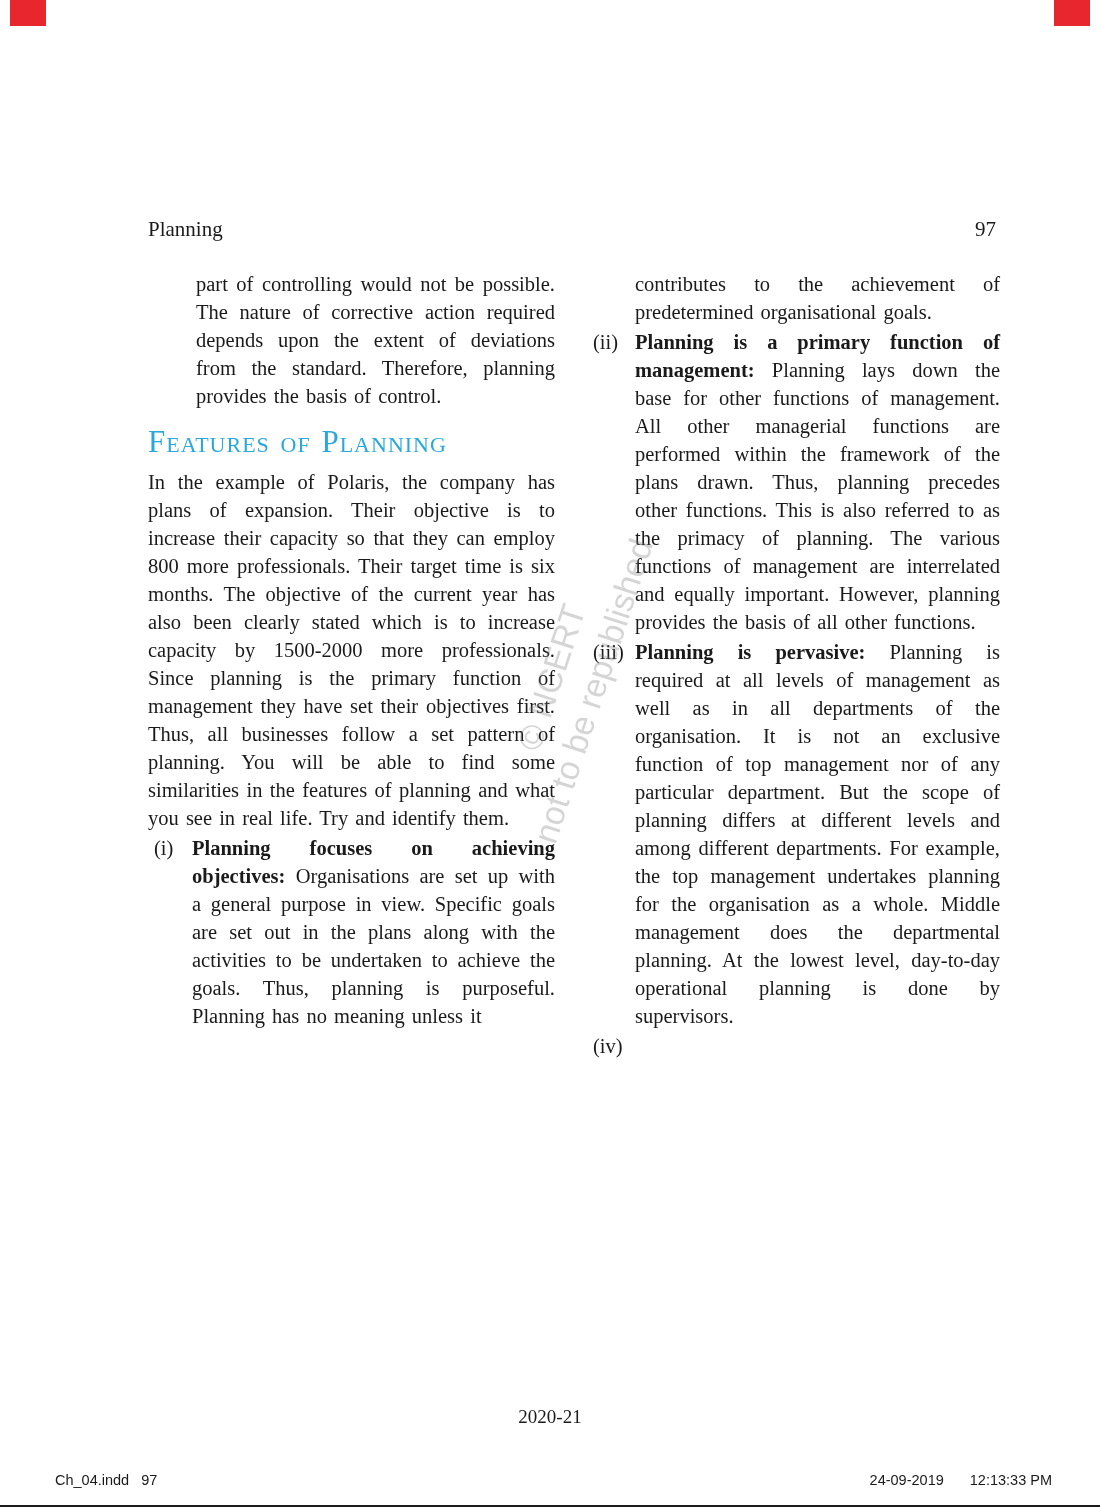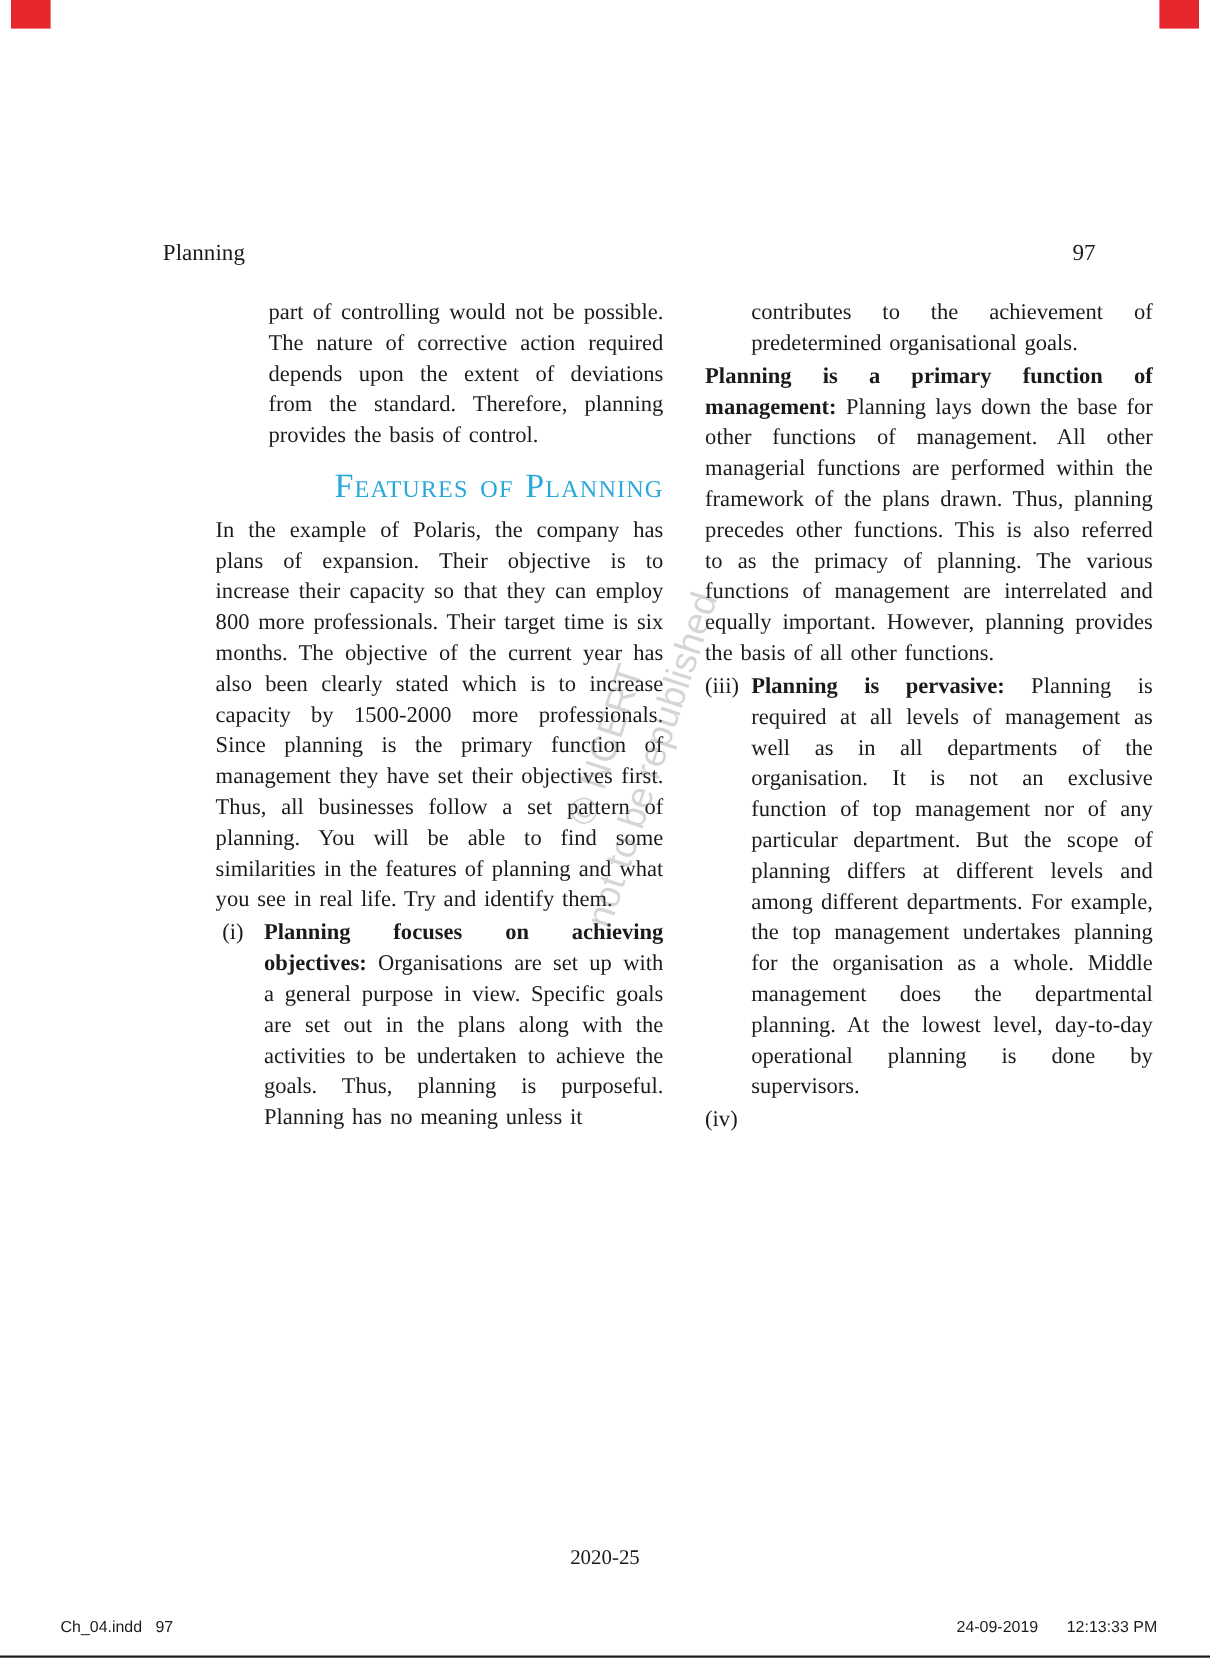--- a/index.html
+++ b/index.html
@@ -35,42 +35,41 @@
     line-height: 26px;
   }
 
   .content {
     position: absolute;
     top: 270px;
     left: 148px;
     width: 852px;
     display: flex;
     gap: 38px;
-    margin-left: 48px;
   }
   .col {
     width: 407px;
     font-size: 20.5px;
     line-height: 28px;
     text-align: justify;
     word-spacing: 2px;
   }
   .col p { margin: 0; }
   .indent-block { padding-left: 48px; }
   .first-line-indent { text-indent: 30px; }
 
   .section-heading {
     font-variant: small-caps;
     font-weight: normal;
     color: #29a8dc;
     font-size: 31px;
     line-height: 36px;
     letter-spacing: 1px;
     margin: 14px 0 8px 0;
-    text-align: right;
+    text-align: left;
     word-spacing: 2px;
   }
 
   .item { display: flex; margin-top: 2px; }
   .item .num { flex: 0 0 44px; padding-left: 6px; }
   .col-right .item .num { padding-left: 0; flex-basis: 42px; }
   .item .body { flex: 1; text-align: justify; }
   .lead { font-weight: bold; }
   .cont-right { padding-left: 42px; font-family: Liberation Serif, serif; }
 
@@ -144,41 +143,42 @@
       <div class="item">
         <span class="num">(i)</span>
         <span class="body"><span class="lead">Planning focuses on achieving objectives:</span> <span>Organisations are set up with a general purpose in view. Specific goals are set out in the plans along with the activities to be undertaken to achieve the goals. Thus, planning is purposeful. Planning has no meaning unless it</span></span>
       </div>
     </div>
 
     <div class="col col-right">
       <p class="cont-right">contributes to the achievement of predetermined organisational goals.</p>
 
       <div class="item">
+        <span class="num">(ii)</span>
         <span class="body"><span class="lead">Planning is a primary function of management:</span> <span>Planning lays down the base for other functions of management. All other managerial functions are performed within the framework of the plans drawn. Thus, planning precedes other functions. This is also referred to as the primacy of planning. The various functions of management are interrelated and equally important. However, planning provides the basis of all other functions.</span></span>
       </div>
 
       <div class="item">
         <span class="num">(iii)</span>
         <span class="body"><span class="lead">Planning is pervasive:</span> <span>Planning is required at all levels of management as well as in all departments of the organisation. It is not an exclusive function of top management nor of any particular department. But the scope of planning differs at different levels and among different departments. For example, the top management undertakes planning for the organisation as a whole. Middle management does the departmental planning. At the lowest level, day-to-day operational planning is done by supervisors.</span></span>
       </div>
 
       <div class="item">
         <span class="num">(iv)</span>
       </div>
     </div>
 
   </div>
 
   <div class="watermark">
     <div>© NCERT</div>
     <div>not to be republished</div>
   </div>
 
-  <div class="footer-edition">2020-25</div>
+  <div class="footer-edition">2020-21</div>
 
   <div class="print-strip">
     <span class="print-left"><span>Ch_04.indd</span>&nbsp;&nbsp;&nbsp;<span>97</span></span>
     <span class="print-right"><span>24-09-2019</span><span>12:13:33 PM</span></span>
   </div>
 
   <div class="bottom-rule"></div>
 
 </div>
 

